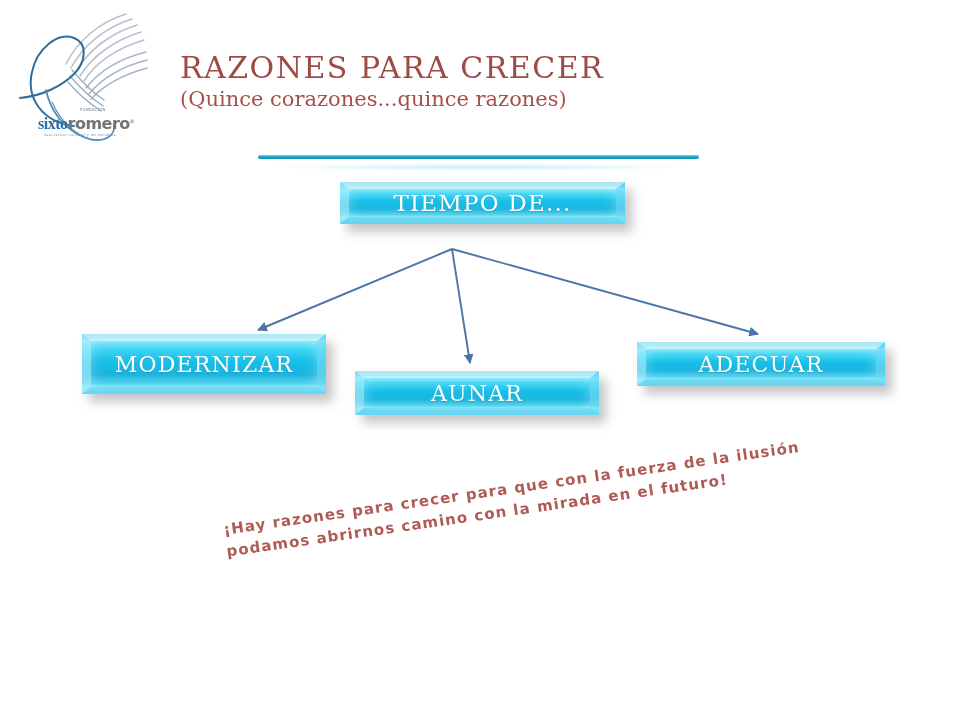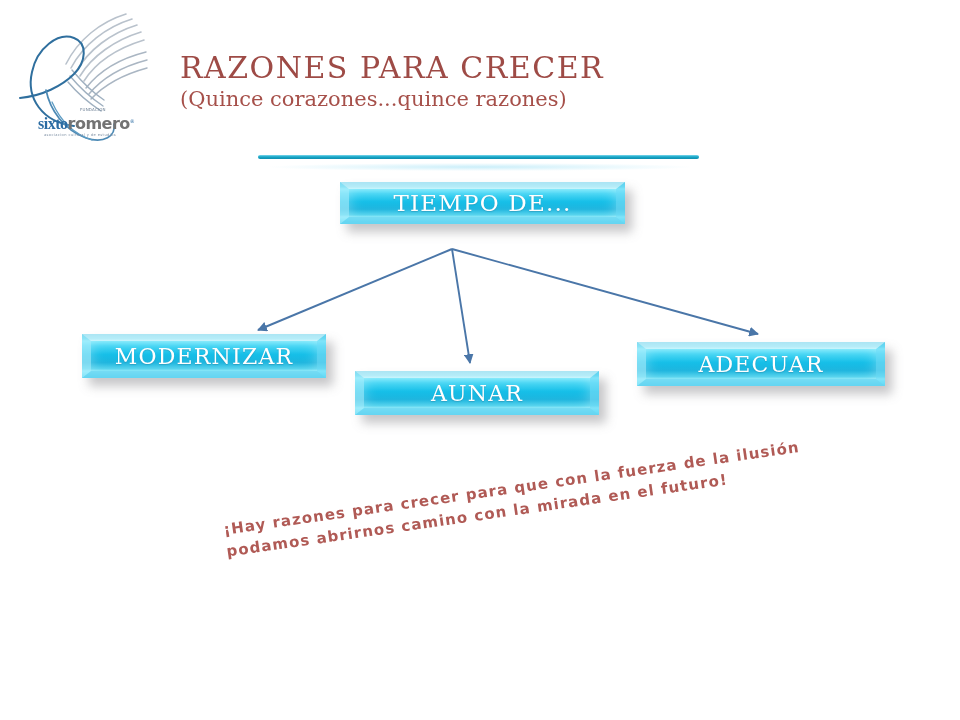--- a/index.html
+++ b/index.html
@@ -146,21 +146,21 @@
     color: #ffffff;
     font-size: 22px;
     letter-spacing: 1.2px;
     white-space: nowrap;
     text-shadow: 0 1px 1px rgba(40,130,160,0.45);
   }
 
   #node-tiempo   { left: 340px; top: 182px; width: 285px; height: 42px; }
   #node-tiempo .node-label { font-size: 23px; }
 
-  #node-modernizar { left: 82px;  top: 334px; width: 244px; height: 44px; }
+  #node-modernizar { left: 82px;  top: 334px; width: 244px; height: 60px; }
   #node-aunar      { left: 347px; top: 371px; width: 244px; height: 44px; margin-left: 8px; }
   #node-adecuar    { left: 637px; top: 342px; width: 248px; height: 44px; }
 
   
   #arrows {
     position: absolute;
     left: 0; top: 0;
     width: 960px; height: 720px;
     pointer-events: none;
   }

